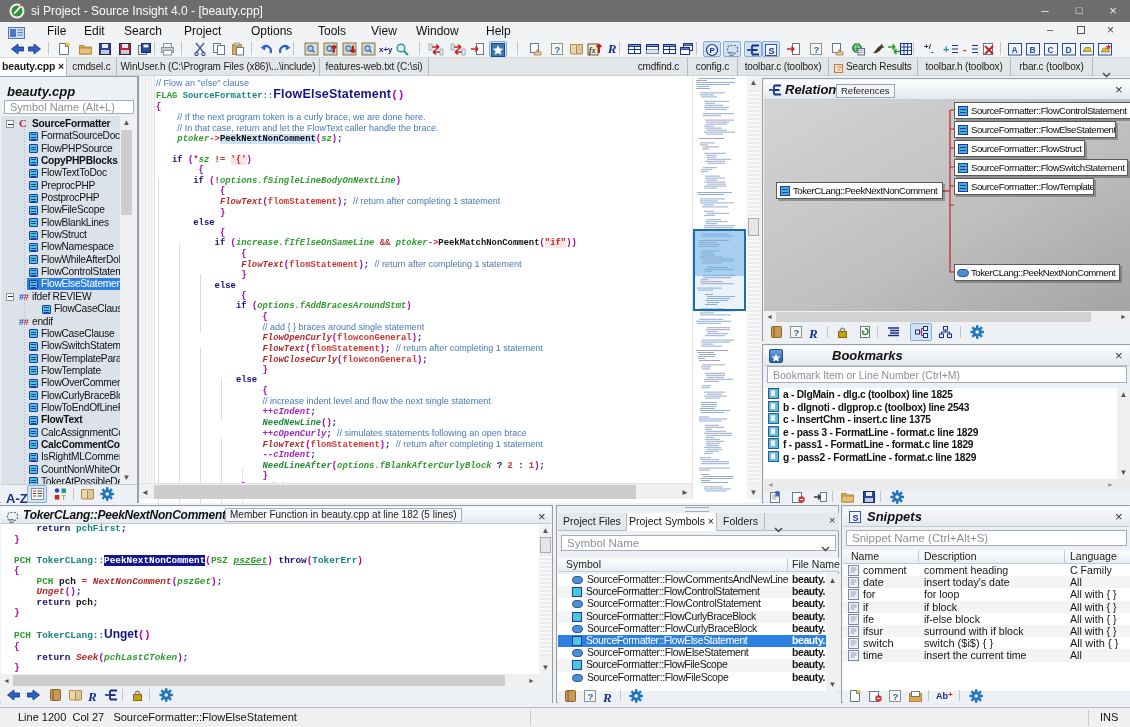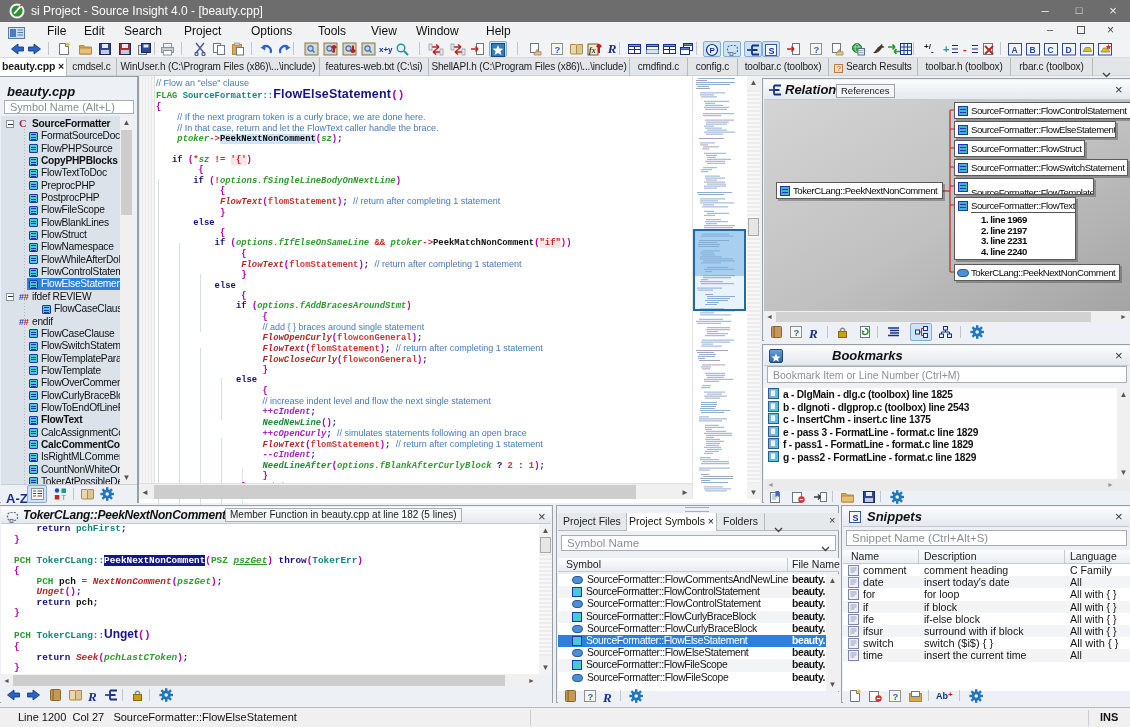--- a/index.html
+++ b/index.html
@@ -329,21 +329,20 @@
         <rect x="0.5" y="0.5" width="13" height="11.5" fill="#f0f6fc" stroke="#2a4a9a"></rect>
         <path d="M3 9 L5.5 5 H10 L11.5 9 Z" fill="#d8c030" stroke="#8a7a18" stroke-width="0.7"></path>
         <path d="M10.5 1 L11.3 3 L13.3 3.1 L11.8 4.4 L12.3 6.4 L10.5 5.2 L8.7 6.4 L9.2 4.4 L7.7 3.1 L9.7 3 Z" fill="#d83030"></path>
       </svg></div>
 </div>
 <div class="abs" id="tabbar">
 <div class="tab tabact" style="left:0px;width:67px;">beauty.cpp ×</div>
 <div class="tab" style="left:67px;width:50px;">cmdsel.c</div>
 <div class="tab" style="left:117px;width:203px;">WinUser.h (C:\Program Files (x86)\...\include)</div>
 <div class="tab" style="left:320px;width:109px;">features-web.txt (C:\si)</div>
-<div class="tab" style="left:429px;width:201px;">ShellAPI.h (C:\Program Files (x86)\...\include)</div>
 <div class="tab" style="left:630px;width:58px;">cmdfind.c</div>
 <div class="tab" style="left:688px;width:50px;">config.c</div>
 <div class="tab" style="left:738px;width:91px;">toolbar.c (toolbox)</div>
 <div class="tab" style="left:829px;width:89px;"><span style="display:inline-block;width:9px;height:9px;background:#f8e0c8;border:1px solid #c87838;color:#c84820;font-size:7px;line-height:8px;vertical-align:-1px;">?</span> Search Results</div>
 <div class="tab" style="left:918px;width:93px;">toolbar.h (toolbox)</div>
 <div class="tab" style="left:1011px;width:82px;">rbar.c (toolbox)</div>
 <div style="position:absolute;left:1102px;top:6px;"><svg width="9" height="6" style="">
         <path d="M1 1 L4.5 4.5 L8 1" stroke="#444" stroke-width="1.4" fill="none"></path>
       </svg></div>
 </div>
@@ -641,21 +640,21 @@
 &nbsp;&nbsp;&nbsp;&nbsp;<span class="gi">ptoker</span><span class="op">-&gt;</span><span class="hl">PeekNextNonComment</span><span class="pa">(</span><span class="gi">sz</span><span class="pa">)</span><span class="kw">;</span>
 
 &nbsp;&nbsp;&nbsp;<span class="kw">if</span> <span class="pa">(</span><span class="op">*</span><span class="gi">sz</span> <span class="op">!=</span> <span class="st">'{'</span><span class="pa">)</span>
 &nbsp;&nbsp;&nbsp;&nbsp;&nbsp;&nbsp;&nbsp;&nbsp;<span class="pa">{</span>
 &nbsp;&nbsp;&nbsp;&nbsp;&nbsp;&nbsp;&nbsp;<span class="kw">if</span> <span class="pa">(</span><span class="op">!</span><span class="gi">options.fSingleLineBodyOnNextLine</span><span class="pa">)</span>
 &nbsp;&nbsp;&nbsp;&nbsp;&nbsp;&nbsp;&nbsp;&nbsp;&nbsp;&nbsp;&nbsp;&nbsp;<span class="pa">{</span>
 &nbsp;&nbsp;&nbsp;&nbsp;&nbsp;&nbsp;&nbsp;&nbsp;&nbsp;&nbsp;&nbsp;&nbsp;<span class="mf">FlowText</span><span class="pa">(</span><span class="ra">flomStatement</span><span class="pa">)</span><span class="kw">;</span> <span class="cm">// return after completing 1 statement</span>
 &nbsp;&nbsp;&nbsp;&nbsp;&nbsp;&nbsp;&nbsp;&nbsp;&nbsp;&nbsp;&nbsp;&nbsp;<span class="pa">}</span>
 &nbsp;&nbsp;&nbsp;&nbsp;&nbsp;&nbsp;&nbsp;<span class="kw">else</span>
 &nbsp;&nbsp;&nbsp;&nbsp;&nbsp;&nbsp;&nbsp;&nbsp;&nbsp;&nbsp;&nbsp;&nbsp;<span class="pa">{</span>
-&nbsp;&nbsp;&nbsp;&nbsp;&nbsp;&nbsp;&nbsp;&nbsp;&nbsp;&nbsp;&nbsp;<span class="kw">if</span> <span class="pa">(</span><span class="gi">options.fIfElseOnSameLine</span> <span class="op">&amp;&amp;</span> <span class="gi">ptoker</span><span class="op">-&gt;</span><span style="color:#101010;">PeekMatchNonComment</span><span class="pa">(</span><span class="st">"if"</span><span class="pa">))</span>
+&nbsp;&nbsp;&nbsp;&nbsp;&nbsp;&nbsp;&nbsp;&nbsp;&nbsp;&nbsp;&nbsp;<span class="kw">if</span> <span class="pa">(</span><span class="gi">increase.fIfElseOnSameLine</span> <span class="op">&amp;&amp;</span> <span class="gi">ptoker</span><span class="op">-&gt;</span><span style="color:#101010;">PeekMatchNonComment</span><span class="pa">(</span><span class="st">"if"</span><span class="pa">))</span>
 &nbsp;&nbsp;&nbsp;&nbsp;&nbsp;&nbsp;&nbsp;&nbsp;&nbsp;&nbsp;&nbsp;&nbsp;&nbsp;&nbsp;&nbsp;&nbsp;<span class="pa">{</span>
 &nbsp;&nbsp;&nbsp;&nbsp;&nbsp;&nbsp;&nbsp;&nbsp;&nbsp;&nbsp;&nbsp;&nbsp;&nbsp;&nbsp;&nbsp;&nbsp;<span class="mf">FlowText</span><span class="pa">(</span><span class="ra">flomStatement</span><span class="pa">)</span><span class="kw">;</span> <span class="cm">// return after completing 1 statement</span>
 &nbsp;&nbsp;&nbsp;&nbsp;&nbsp;&nbsp;&nbsp;&nbsp;&nbsp;&nbsp;&nbsp;&nbsp;&nbsp;&nbsp;&nbsp;&nbsp;<span class="pa">}</span>
 &nbsp;&nbsp;&nbsp;&nbsp;&nbsp;&nbsp;&nbsp;&nbsp;&nbsp;&nbsp;&nbsp;<span class="kw">else</span>
 &nbsp;&nbsp;&nbsp;&nbsp;&nbsp;&nbsp;&nbsp;&nbsp;&nbsp;&nbsp;&nbsp;&nbsp;&nbsp;&nbsp;&nbsp;&nbsp;<span class="pa">{</span>
 &nbsp;&nbsp;&nbsp;&nbsp;&nbsp;&nbsp;&nbsp;&nbsp;&nbsp;&nbsp;&nbsp;&nbsp;&nbsp;&nbsp;&nbsp;<span class="kw">if</span> <span class="pa">(</span><span class="gi">options.fAddBracesAroundStmt</span><span class="pa">)</span>
 &nbsp;&nbsp;&nbsp;&nbsp;&nbsp;&nbsp;&nbsp;&nbsp;&nbsp;&nbsp;&nbsp;&nbsp;&nbsp;&nbsp;&nbsp;&nbsp;&nbsp;&nbsp;&nbsp;&nbsp;<span class="pa">{</span>
 &nbsp;&nbsp;&nbsp;&nbsp;&nbsp;&nbsp;&nbsp;&nbsp;&nbsp;&nbsp;&nbsp;&nbsp;&nbsp;&nbsp;&nbsp;&nbsp;&nbsp;&nbsp;&nbsp;&nbsp;<span class="cm">// add { } braces around single statement</span>
 &nbsp;&nbsp;&nbsp;&nbsp;&nbsp;&nbsp;&nbsp;&nbsp;&nbsp;&nbsp;&nbsp;&nbsp;&nbsp;&nbsp;&nbsp;&nbsp;&nbsp;&nbsp;&nbsp;&nbsp;<span class="mf">FlowOpenCurly</span><span class="pa">(</span><span class="ra">flowconGeneral</span><span class="pa">)</span><span class="kw">;</span>
 &nbsp;&nbsp;&nbsp;&nbsp;&nbsp;&nbsp;&nbsp;&nbsp;&nbsp;&nbsp;&nbsp;&nbsp;&nbsp;&nbsp;&nbsp;&nbsp;&nbsp;&nbsp;&nbsp;&nbsp;<span class="mf">FlowText</span><span class="pa">(</span><span class="ra">flomStatement</span><span class="pa">)</span><span class="kw">;</span> <span class="cm">// return after completing 1 statement</span>
@@ -903,32 +902,21 @@
           <i></i>
           <i></i>
         </div>
         <div style="position:absolute;left:16px;top:2px;">SourceFormatter::FlowSwitchStatement</div>
       </div>
 <div class="rbox" style="left:190px;top:78px;width:140px;height:17px;">
         <div class="gic">
           <i></i>
           <i></i>
         </div>
-        <div style="position:absolute;left:16px;top:8px;">SourceFormatter::FlowTemplate</div>
-      </div>
-<div class="rbox" style="left:190px;top:97px;width:122px;height:63.0px;">
-        <div class="gic">
-          <i></i>
-          <i></i>
-        </div>
-        <div style="position:absolute;left:16px;top:2px;border-bottom:1px solid #555;padding-bottom:1px;">SourceFormatter::FlowText</div>
-        <div style="position:absolute;left:26px;top:16.0px;font-weight:bold;">1. line 1969</div>
-        <div style="position:absolute;left:26px;top:26.5px;font-weight:bold;">2. line 2197</div>
-        <div style="position:absolute;left:26px;top:37.0px;font-weight:bold;">3. line 2231</div>
-        <div style="position:absolute;left:26px;top:47.5px;font-weight:bold;">4. line 2240</div>
+        <div style="position:absolute;left:16px;top:2px;">SourceFormatter::FlowTemplate</div>
       </div>
 <div class="rbox" style="left:190px;top:164px;width:166px;height:17px;">
         <div style="position:absolute;left:2px;top:4px;width:12px;height:8px;background:#4a90d8;border-radius:4px;border:1px solid #2a5a9a;"></div>
         <div style="position:absolute;left:16px;top:2px;">TokerCLang::PeekNextNonComment</div>
       </div>
 </div>
 <div style="position:absolute;left:1px;top:232px;width:366px;height:12px;background:#f0f0f0;">
       <div class="sba" style="position:absolute;left:2px;top:2px;font-size:7px;">◄</div>
       <div style="position:absolute;left:12px;top:1px;width:315px;height:10px;background:#d2d2d2;"></div>
       <div class="sba" style="position:absolute;right:3px;top:2px;font-size:7px;">►</div>
@@ -1290,13 +1278,13 @@
           <rect x="6" y="0.2" width="2.4" height="3" fill="#2277bb" transform="rotate(315 7.2 7)"></rect>
           <circle cx="7.2" cy="7" r="4.6" fill="#2277bb"></circle>
           <circle cx="7.2" cy="7" r="1.8" fill="#eef2f6"></circle>
         </svg></div>
 </div>
 </div>
 <div class="abs" style="left:0;top:707px;width:1130px;height:20px;background:#f0f0f0;border-top:1px solid #b8bcc0;">
     <div style="position:absolute;left:18px;top:3px;font-size:11px;color:#111;">Line 1200&nbsp;&nbsp;Col 27&nbsp;&nbsp;&nbsp;SourceFormatter::FlowElseStatement</div>
     <div style="position:absolute;left:530px;top:2px;width:1px;height:16px;background:#c8ccd0;"></div>
     <div style="position:absolute;left:1088px;top:2px;width:1px;height:16px;background:#c8ccd0;"></div>
-    <div style="position:absolute;left:1100px;top:3px;font-size:11px;color:#111;font-weight:bold;">INS</div>
+    <div style="position:absolute;left:1100px;top:3px;font-size:11px;color:#111;">INS</div>
   </div>
 </body></html>

